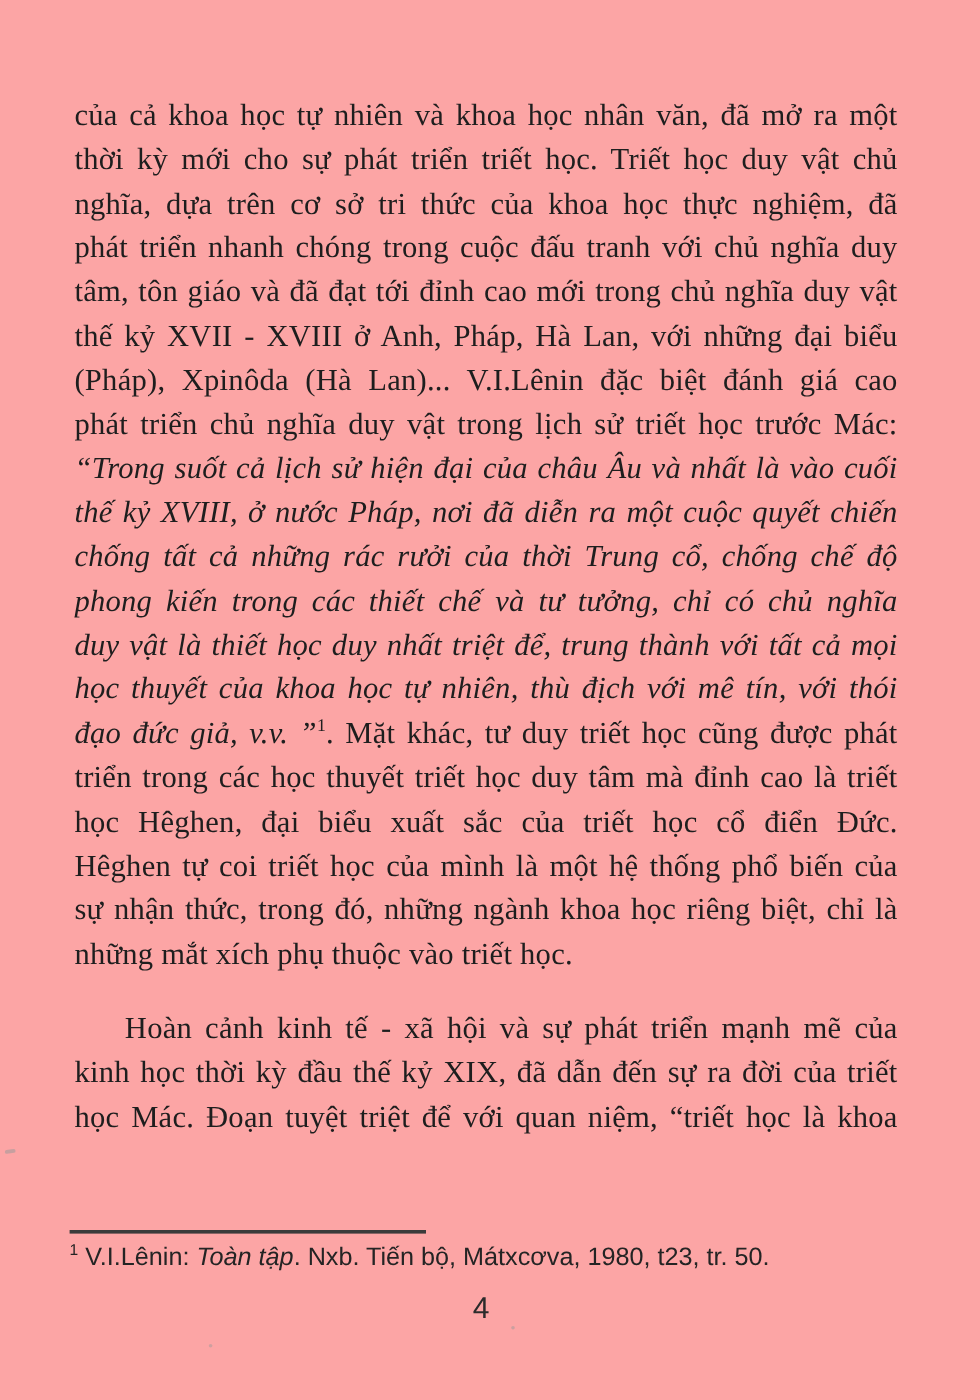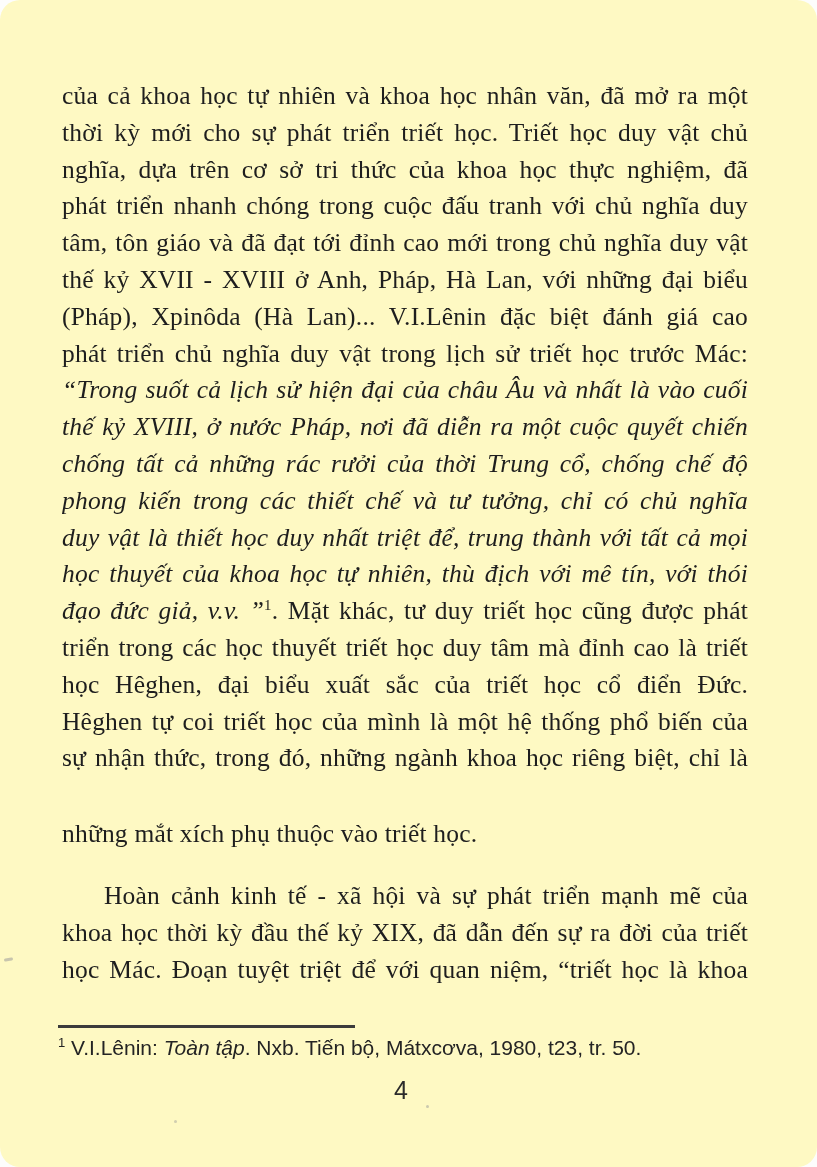--- a/index.html
+++ b/index.html
@@ -5,39 +5,38 @@
   html, body { margin: 0; padding: 0; }
   body {
     width: 817px; height: 1167px;
     background: #fdfdfc;
     position: relative;
     overflow: hidden;
     font-family: "Liberation Serif", "DejaVu Serif", serif;
   }
   .page {
     position: absolute; inset: 0;
-    background: #fef9c3;
-    border-radius: 20px;
+    background: #fca5a5;
   }
   .text-block {
     position: absolute;
     left: 62px; top: 78px; width: 686px;
     color: #1e1e1e;
   }
   .text-line {
     font-size: 25.5px;
     line-height: 36.8px;
     height: 36.8px;
     text-align: justify;
     text-align-last: justify;
     white-space: nowrap;
     overflow: hidden;
     letter-spacing: 0.2px;
   }
-  .text-line.no-just { text-align-last: left; margin-top: 39px; }
+  .text-line.no-just { text-align-last: left; }
   .text-line.indent { text-indent: 42px; }
   .text-line.pgap { margin-top: 25px; }
   .it { font-style: italic; }
   sup.ref {
     font-size: 0.58em;
     vertical-align: super;
     line-height: 0;
   }
   .footnote-rule {
     position: absolute;
@@ -88,21 +87,21 @@
       <div class="text-line"><span class="it">phong kiến trong các thiết chế và tư tưởng, chỉ có chủ nghĩa</span></div>
       <div class="text-line"><span class="it">duy vật là thiết học duy nhất triệt để, trung thành với tất cả mọi</span></div>
       <div class="text-line"><span class="it">học thuyết của khoa học tự nhiên, thù địch với mê tín, với thói</span></div>
       <div class="text-line"><span class="it">đạo đức giả, v.v. ”</span><sup class="ref">1</sup><span>. Mặt khác, tư duy triết học cũng được phát</span></div>
       <div class="text-line"><span>triển trong các học thuyết triết học duy tâm mà đỉnh cao là triết</span></div>
       <div class="text-line"><span>học Hêghen, đại biểu xuất sắc của triết học cổ điển Đức.</span></div>
       <div class="text-line"><span>Hêghen tự coi triết học của mình là một hệ thống phổ biến của</span></div>
       <div class="text-line"><span>sự nhận thức, trong đó, những ngành khoa học riêng biệt, chỉ là</span></div>
       <div class="text-line no-just"><span>những mắt xích phụ thuộc vào triết học.</span></div>
       <div class="text-line indent pgap"><span>Hoàn cảnh kinh tế - xã hội và sự phát triển mạnh mẽ của</span></div>
-      <div class="text-line"><span>khoa học thời kỳ đầu thế kỷ XIX, đã dẫn đến sự ra đời của triết</span></div>
+      <div class="text-line"><span>kinh học thời kỳ đầu thế kỷ XIX, đã dẫn đến sự ra đời của triết</span></div>
       <div class="text-line"><span>học Mác. Đoạn tuyệt triệt để với quan niệm, “triết học là khoa</span></div>
     </div>
 
   <div class="footnote-rule"></div>
 
   <div class="footnote"><sup class="ref">1</sup><span> V.I.Lênin: </span><span class="it">Toàn tập</span><span>. Nxb. Tiến bộ, Mátxcơva, 1980, t23, tr. 50.</span></div>
 
   <div class="page-number">4</div>
 
   <div class="speck s1"></div>

